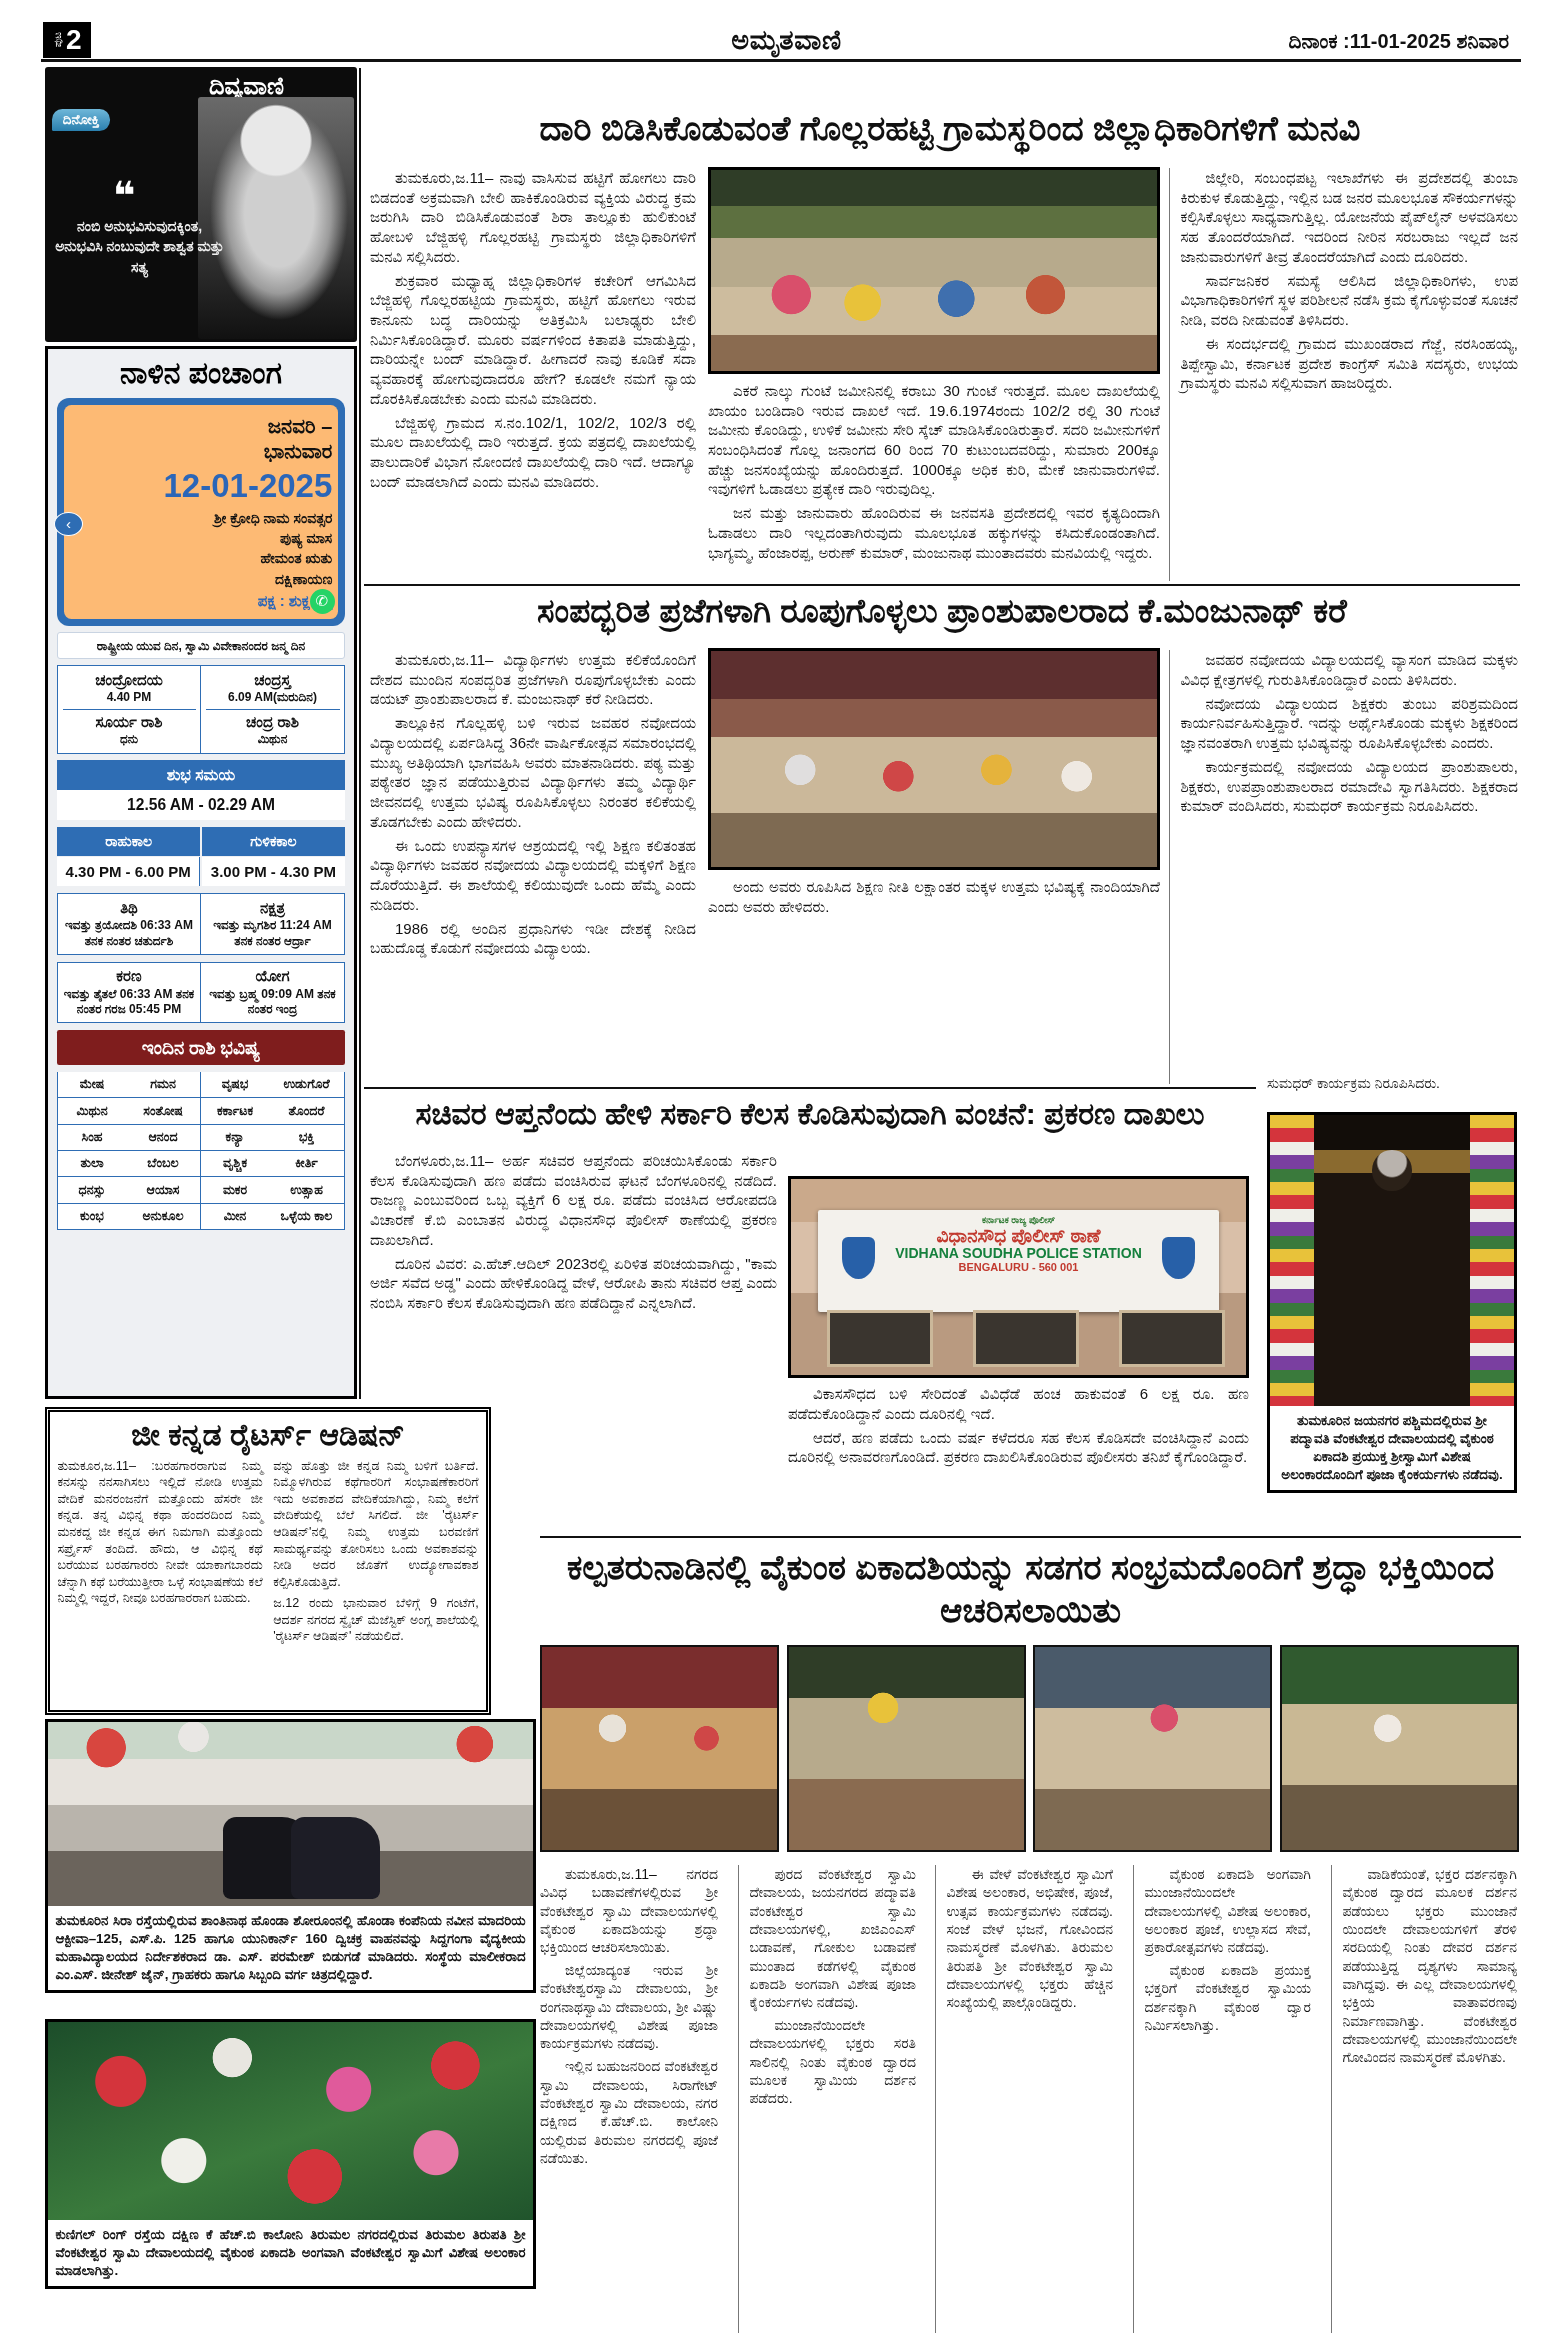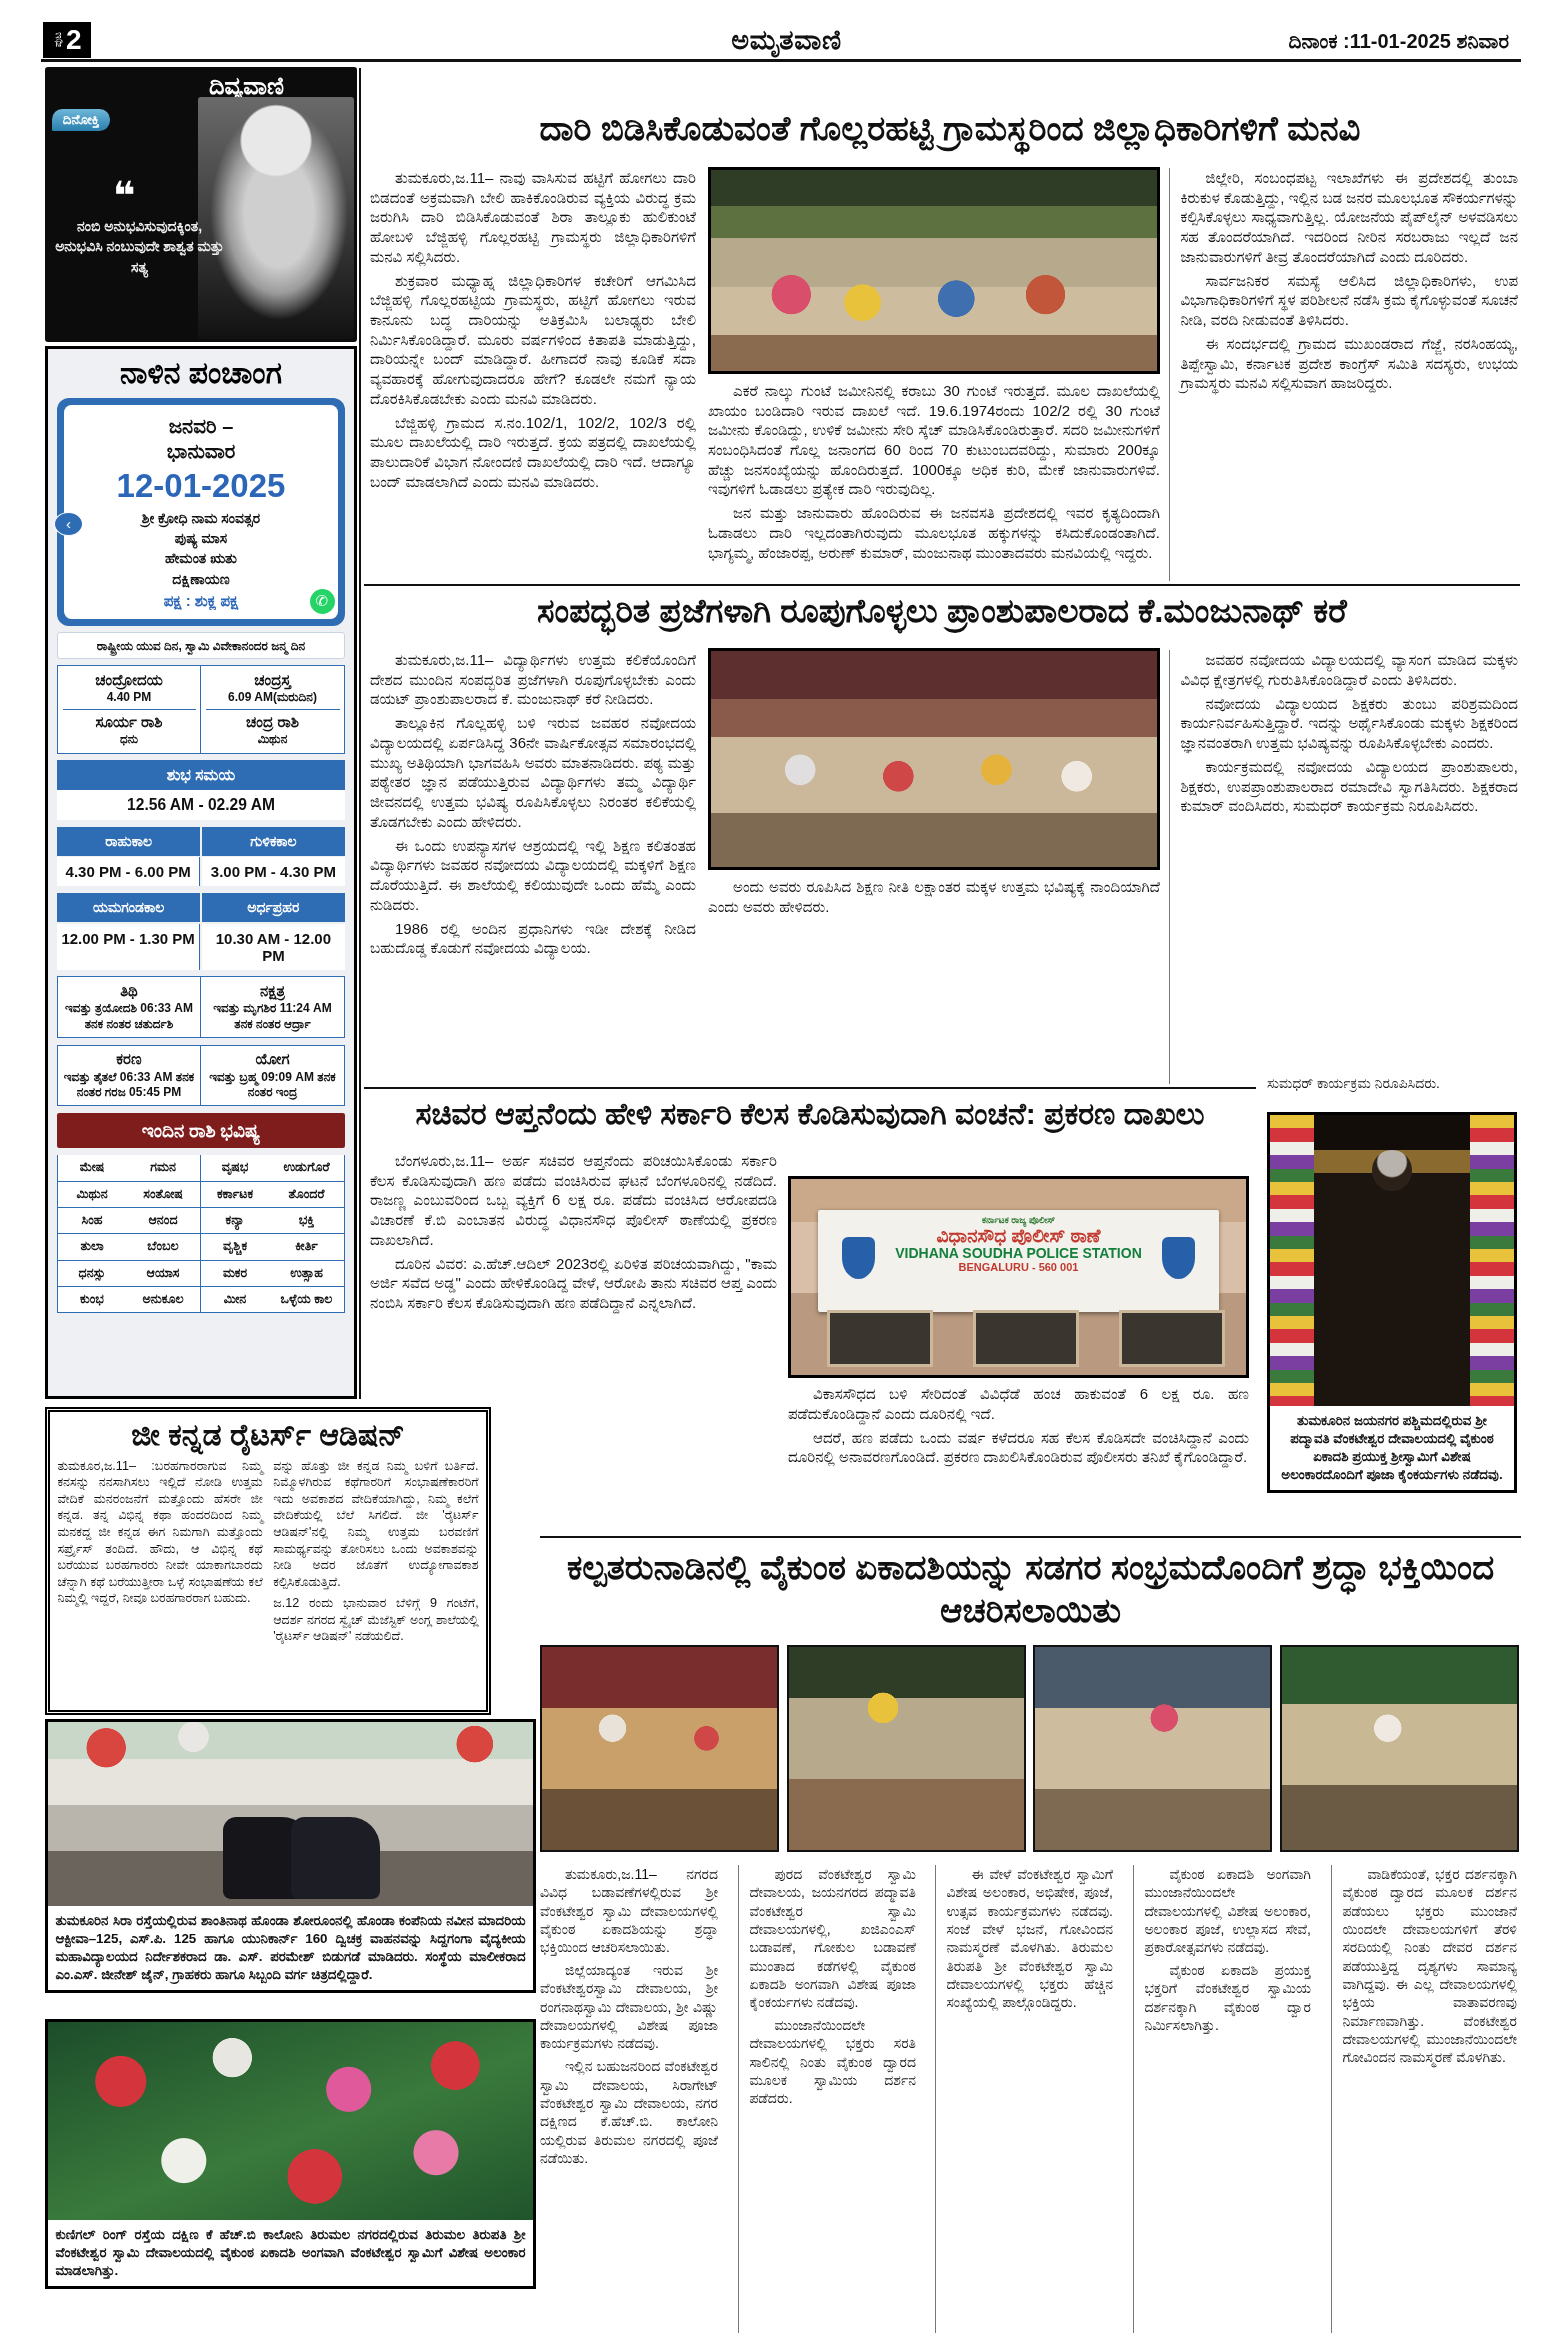--- a/index.html
+++ b/index.html
@@ -25,21 +25,21 @@
       radial-gradient(ellipse at 52% 48%, #cfcfcf 0 30%, #9b9b9b 45%, transparent 60%),
       linear-gradient(180deg,#6a6a6a,#2c2c2c 70%,#111);}
   .quote-mark{position:absolute;left:68px;top:106px;color:#fff;font-size:39px;font-weight:bold;}
   .divy-quote{position:absolute;left:9px;top:149px;width:171px;color:#efefef;font-size:14px;
     font-weight:bold;text-align:center;line-height:1.45;}
   
   .panch{left:45px;top:346px;width:312px;height:1053px;border:3px solid #000;background:#eef0f3;
     box-sizing:border-box;display:flex;flex-direction:column;gap:6.7px;padding:7.4px 9px;overflow:hidden;}
   .panch-title{text-align:center;font-size:30px;font-weight:bold;color:#000;}
   .pcard{background:#2e6db4;border-radius:12px;padding:6.7px;position:relative;}
-  .pcard-in{background:#ffffff;border-radius:7.4px;padding:9px 24px;text-align:center;}
+  .pcard-in{background:#fdba74;border-radius:7.4px;padding:9px 6px;text-align:right;}
   .p-month{font-size:20px;font-weight:bold;line-height:1.25;white-space:pre-line;}
   .p-date{font-size:33px;font-weight:bold;color:#2b66b8;margin:3px 0;}
   .p-line{font-size:14px;font-weight:bold;line-height:1.45;}
   .p-paksha{font-size:15px;font-weight:bold;color:#2b66b8;margin-top:3px;}
   .nav-circle{position:absolute;left:-3px;top:50%;width:27px;height:22px;border-radius:50%;
     background:#2e6db4;color:#fff;font-size:15px;display:flex;align-items:center;justify-content:center;border:1.5px solid #fff;}
   .wa{position:absolute;right:10.4px;bottom:12px;width:25px;height:25px;border-radius:50%;background:#25d366;
     color:#fff;display:flex;align-items:center;justify-content:center;font-size:15px;}
   .notice{background:#fff;border:0.7px solid #c9d4e2;border-radius:3px;padding:5.2px 6px;
     font-size:12px;font-weight:bold;text-align:center;}
@@ -191,26 +191,20 @@
       <div class="bv-full">12.56 AM - 02.29 AM</div>
     </div>
 
     <div class="grid2">
       <div class="bh">ರಾಹುಕಾಲ</div>
       <div class="bh">ಗುಳಿಕಕಾಲ</div>
       <div class="bv">4.30 PM - 6.00 PM</div>
       <div class="bv">3.00 PM - 4.30 PM</div>
     </div>
 
-    <div class="grid2">
-      <div class="bh">ಯಮಗಂಡಕಾಲ</div>
-      <div class="bh">ಅರ್ಧಪ್ರಹರ</div>
-      <div class="bv">12.00 PM - 1.30 PM</div>
-      <div class="bv">10.30 AM - 12.00 PM</div>
-    </div>
 
     <div class="pbox">
       <div class="cell">
         <div class="ch">ತಿಥಿ</div>
         <div class="cv">ಇವತ್ತು ತ್ರಯೋದಶಿ 06:33 AM ತನಕ ನಂತರ ಚತುರ್ದಶಿ</div>
       </div>
       <div class="cell">
         <div class="ch">ನಕ್ಷತ್ರ</div>
         <div class="cv">ಇವತ್ತು ಮೃಗಶಿರ 11:24 AM ತನಕ ನಂತರ ಆರ್ದ್ರಾ</div>
       </div>

